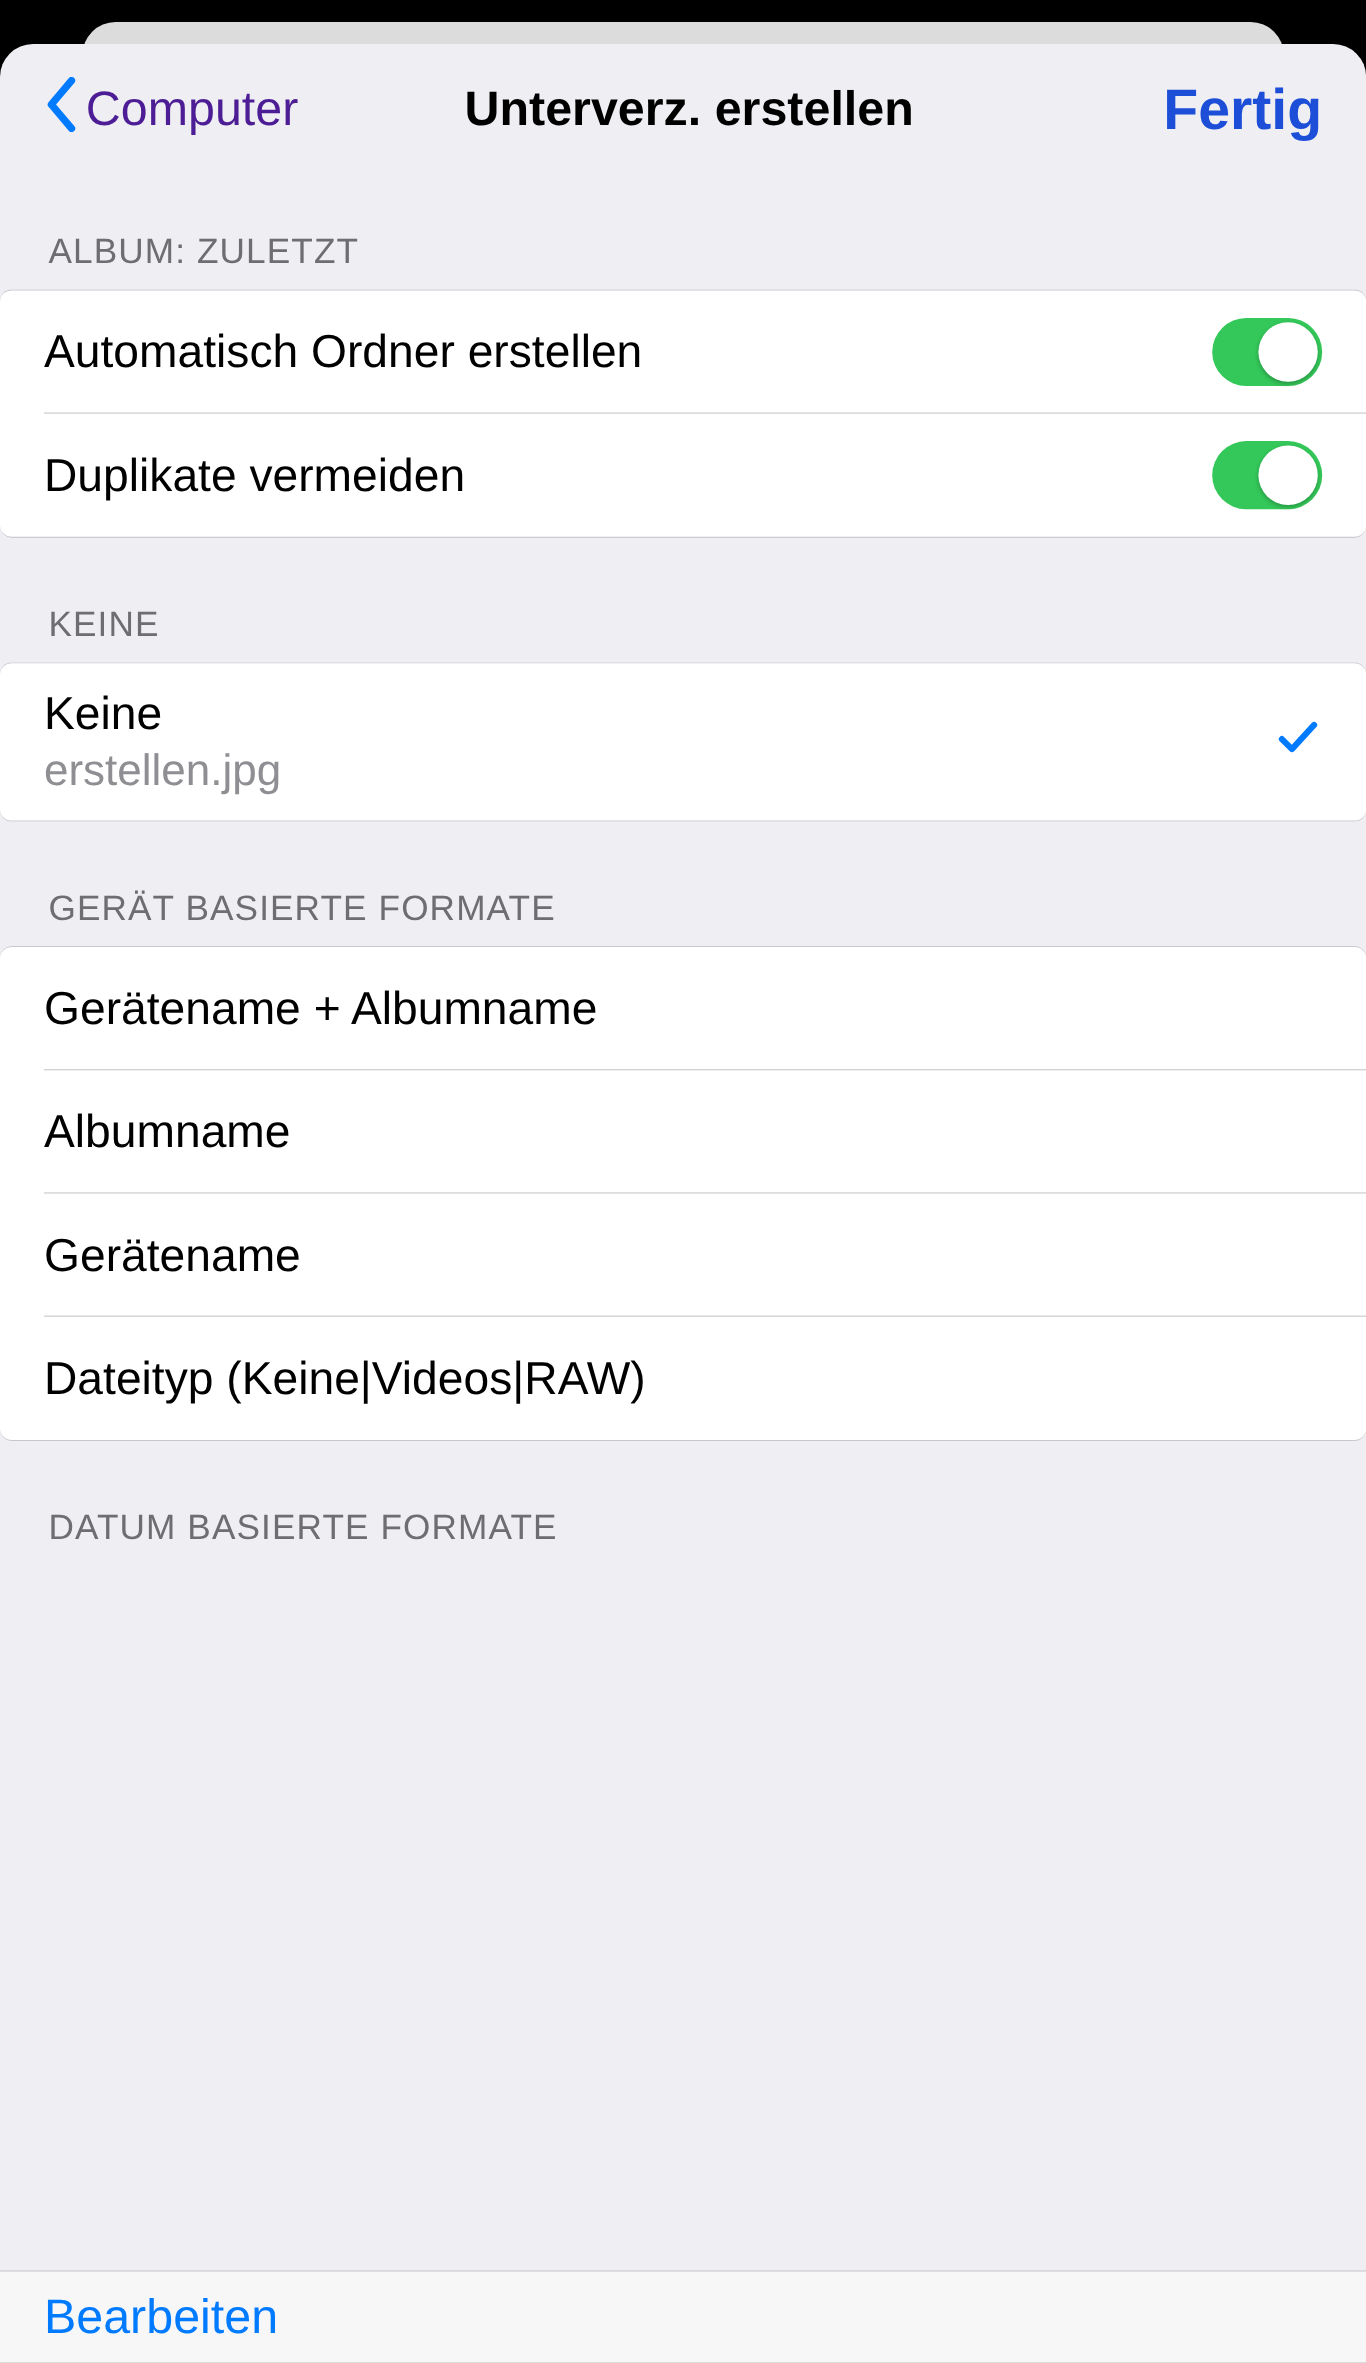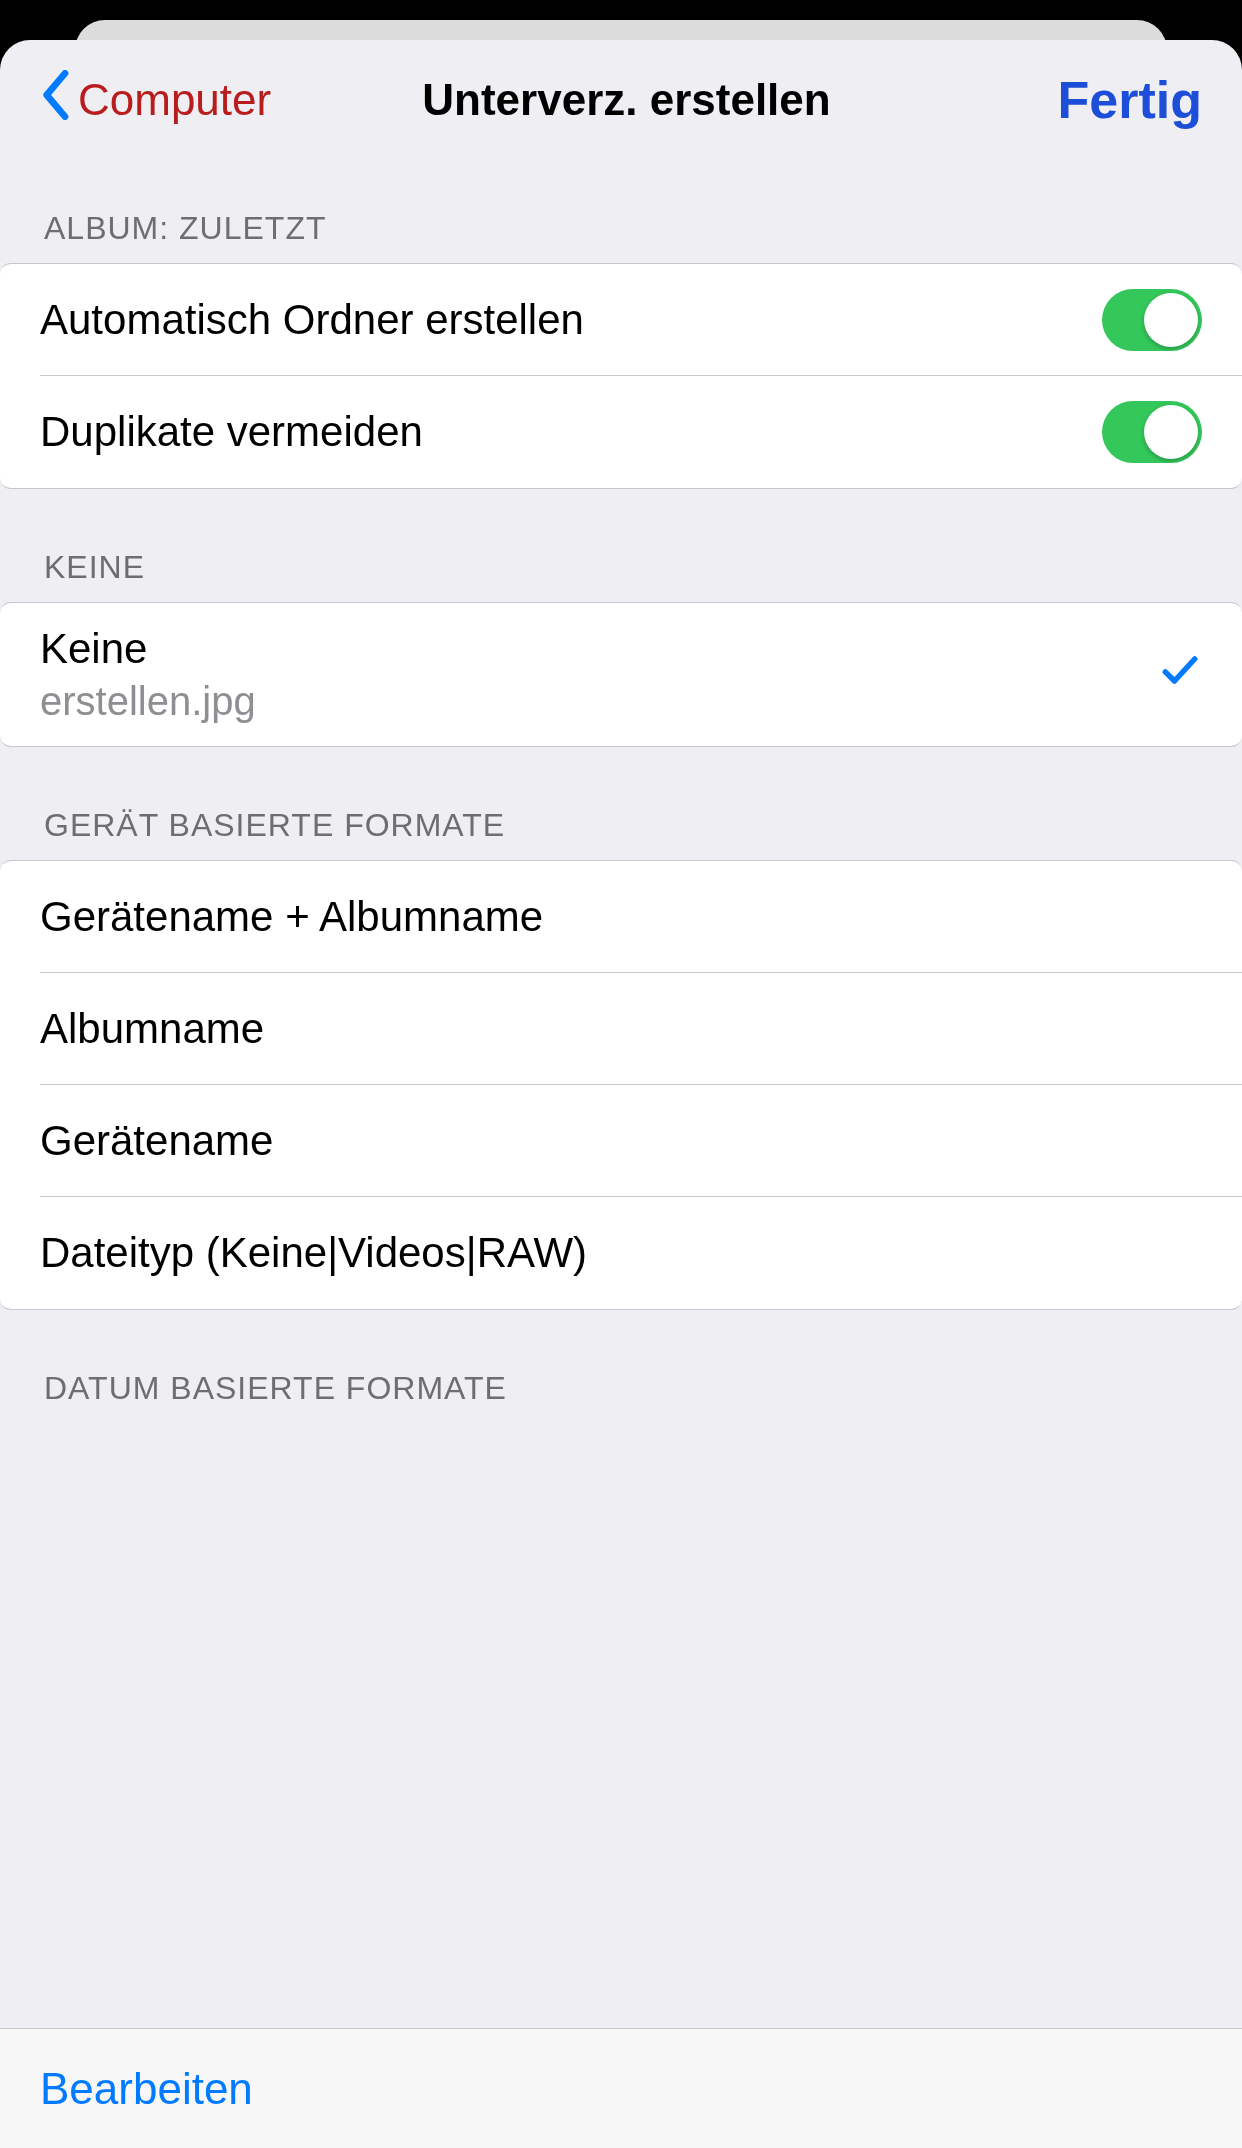--- a/index.html
+++ b/index.html
@@ -34,21 +34,21 @@
     .navbar {
       height: 120px;
       display: flex;
       align-items: center;
       padding: 0 40px;
       position: relative;
     }
     .navbar .back {
       display: flex;
       align-items: center;
-      color: #b91c1c;
+      color: #4c1d95;
       font-size: 44px;
       font-weight: 400;
       text-align: center;
     }
     .navbar .back svg { margin-right: 8px; }
     .navbar .title {
       position: absolute;
       left: 11px; right: 0;
       text-align: center;
       font-size: 44px;
@@ -111,21 +111,21 @@
       height: 54px;
       border-radius: 50%;
       background: #fff;
       box-shadow: 0 2px 4px rgba(0,0,0,0.25);
     }
     .check-icon { flex-shrink: 0; }
     .toolbar {
       position: absolute;
       bottom: 0;
       left: 0; right: 0;
-      height: 120px;
+      height: 84px;
       border-top: 1px solid #c7c7cc;
       background: rgba(247,247,247,0.96);
       display: flex;
       align-items: center;
       padding: 0 40px;
     }
     .toolbar .edit {
       color: #007aff;
       font-size: 44px;
       font-weight: 400;

